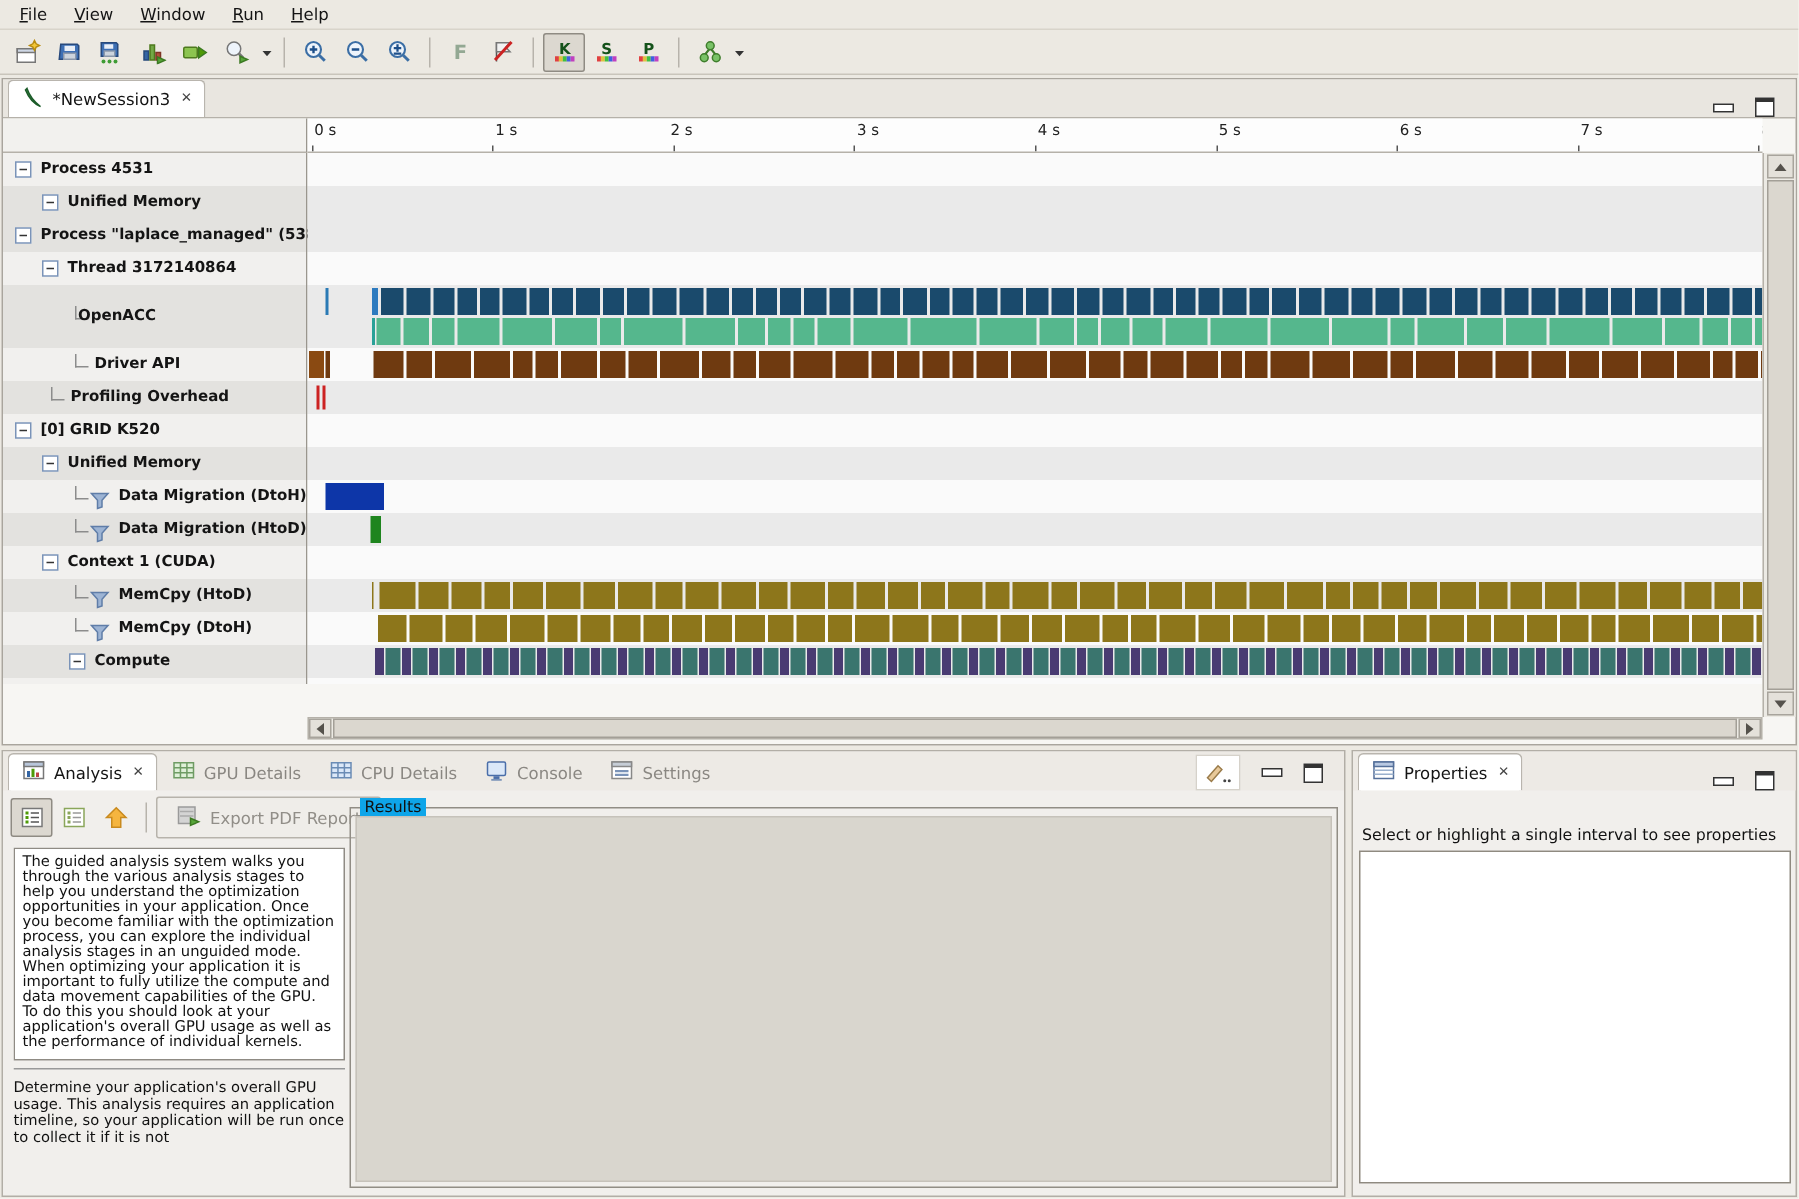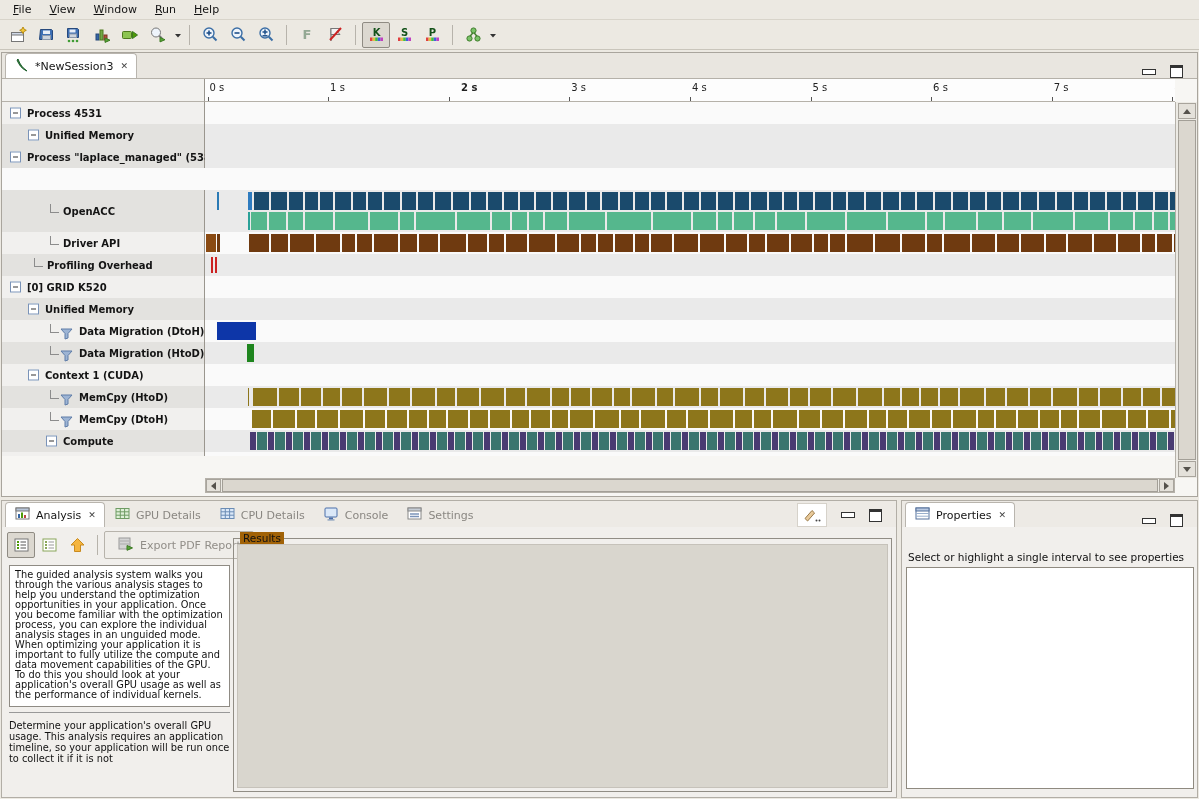--- a/index.html
+++ b/index.html
@@ -71,21 +71,21 @@
   .guide{position:absolute;left:7px;top:64px;width:221px;bottom:2px;overflow:hidden;}
   .gbox{border:1px solid #8f8b84;background:#fff;}
   .ghead{background:#7596be;border-bottom:1px solid #5b789c;color:#14263e;font-weight:bold;font-size:11px;padding:4px 5px;}
   .gtext{padding:4px 5px 6px 5px;font-size:9.8px;line-height:10px;color:#111;}
   .gsep{border-top:1px solid #999;margin:5px 0 0 0;}
   .examine{margin:8px 2px 0 2px;width:calc(100% - 6px);height:25px;border:1px solid #6b6b6b;outline:1px dotted #555;outline-offset:2px;
     background:#fdfdfd;font-size:11px;display:flex;align-items:center;justify-content:center;gap:6px;font-family:inherit;color:#111;}
   .gnote{margin-top:7px;font-size:9.8px;line-height:11px;color:#111;}
   
   .results{position:absolute;left:231px;top:37px;right:4px;bottom:5px;border:1px solid #918d85;}
-  .results .glabel{position:absolute;top:-7px;left:6px;background:#a16207;padding:0 3px;font-size:10.5px;color:#111;}
+  .results .glabel{position:absolute;top:-7px;left:6px;background:#0ea5e9;padding:0 3px;font-size:10.5px;color:#111;}
   .rinner{position:absolute;left:3px;top:5px;right:3px;bottom:3px;background:#d9d6ce;border:1px solid #c6c2ba;}
   
   .hint{position:absolute;left:6px;top:50px;font-size:10.5px;color:#111;}
   .pbox{position:absolute;left:4px;top:66px;width:288px;height:222px;background:#fff;border:1px solid #8f8a80;box-sizing:border-box;}
 </style>
 </head>
 <body>
 
 <div class="window">
   <div class="menubar" id="menubar">
@@ -246,21 +246,21 @@
       </div>
     </div>
     <div class="tabline"></div>
     <div class="ruler-spacer"></div>
     <div class="ruler" id="ruler">
         <div class="rtick" style="left: 2.5px;"></div>
         <span class="rlab" style="left: 4.5px;">0 s</span>
         <div class="rtick" style="left: 123.1px;"></div>
         <span class="rlab" style="left: 125.1px;">1 s</span>
         <div class="rtick" style="left: 243.7px;"></div>
-        <span class="rlab" style="left: 256px; font-weight: bold;">2 s</span>
+        <span class="rlab" style="left: 242px;">2 s</span>
         <div class="rtick" style="left: 364.3px;"></div>
         <span class="rlab" style="left: 366.3px;">3 s</span>
         <div class="rtick" style="left: 484.9px;"></div>
         <span class="rlab" style="left: 486.9px;">4 s</span>
         <div class="rtick" style="left: 605.5px;"></div>
         <span class="rlab" style="left: 607.5px;">5 s</span>
         <div class="rtick" style="left: 726.1px;"></div>
         <span class="rlab" style="left: 728.1px;">6 s</span>
         <div class="rtick" style="left: 846.7px;"></div>
         <span class="rlab" style="left: 848.7px;">7 s</span>
@@ -289,26 +289,32 @@
         <div class="row" style="height: 22px;">
           <div class="rlabel ldark">
             <span class="minusbox" style="left: 8px;">
               <span class="dash"></span>
             </span>
             <span class="rtext" style="left: 25px;">Process "laplace_managed" (538)</span>
           </div>
           <div class="rtrack tdark"></div>
         </div>
         <div class="row" style="height: 22px;">
+          <div class="rlabel llight">
+            <span class="minusbox" style="left: 26px;">
+              <span class="dash"></span>
+            </span>
+            <span class="rtext" style="left: 43px;">Thread 3172140864</span>
+          </div>
           <div class="rtrack tlight"></div>
         </div>
         <div class="row" style="height: 42px;">
           <div class="rlabel ldark">
             <span class="elbow" style="left: 48px;"></span>
-            <span class="rtext" style="left: 61px;">OpenACC</span>
+            <span class="rtext" style="left: 50px;">OpenACC</span>
           </div>
           <div class="rtrack tdark">
             <div class="bar" style="left: 12.0274px; width: 1.9296px; top: 2px; height: 18px; background: rgb(42, 122, 181);"></div>
             <div class="bar" style="left: 42.901px; width: 4.4622px; top: 2px; height: 18px; background: rgb(46, 123, 191);"></div>
             <div class="bar" style="left: 49.4134px; width: 15px; top: 2px; height: 18px; background: rgb(26, 74, 108);"></div>
             <div class="bar" style="left: 66.4134px; width: 16px; top: 2px; height: 18px; background: rgb(26, 74, 108);"></div>
             <div class="bar" style="left: 84.4134px; width: 14px; top: 2px; height: 18px; background: rgb(26, 74, 108);"></div>
             <div class="bar" style="left: 100.413px; width: 13px; top: 2px; height: 18px; background: rgb(26, 74, 108);"></div>
             <div class="bar" style="left: 115.413px; width: 13px; top: 2px; height: 18px; background: rgb(26, 74, 108);"></div>
             <div class="bar" style="left: 130.413px; width: 16px; top: 2px; height: 18px; background: rgb(26, 74, 108);"></div>

